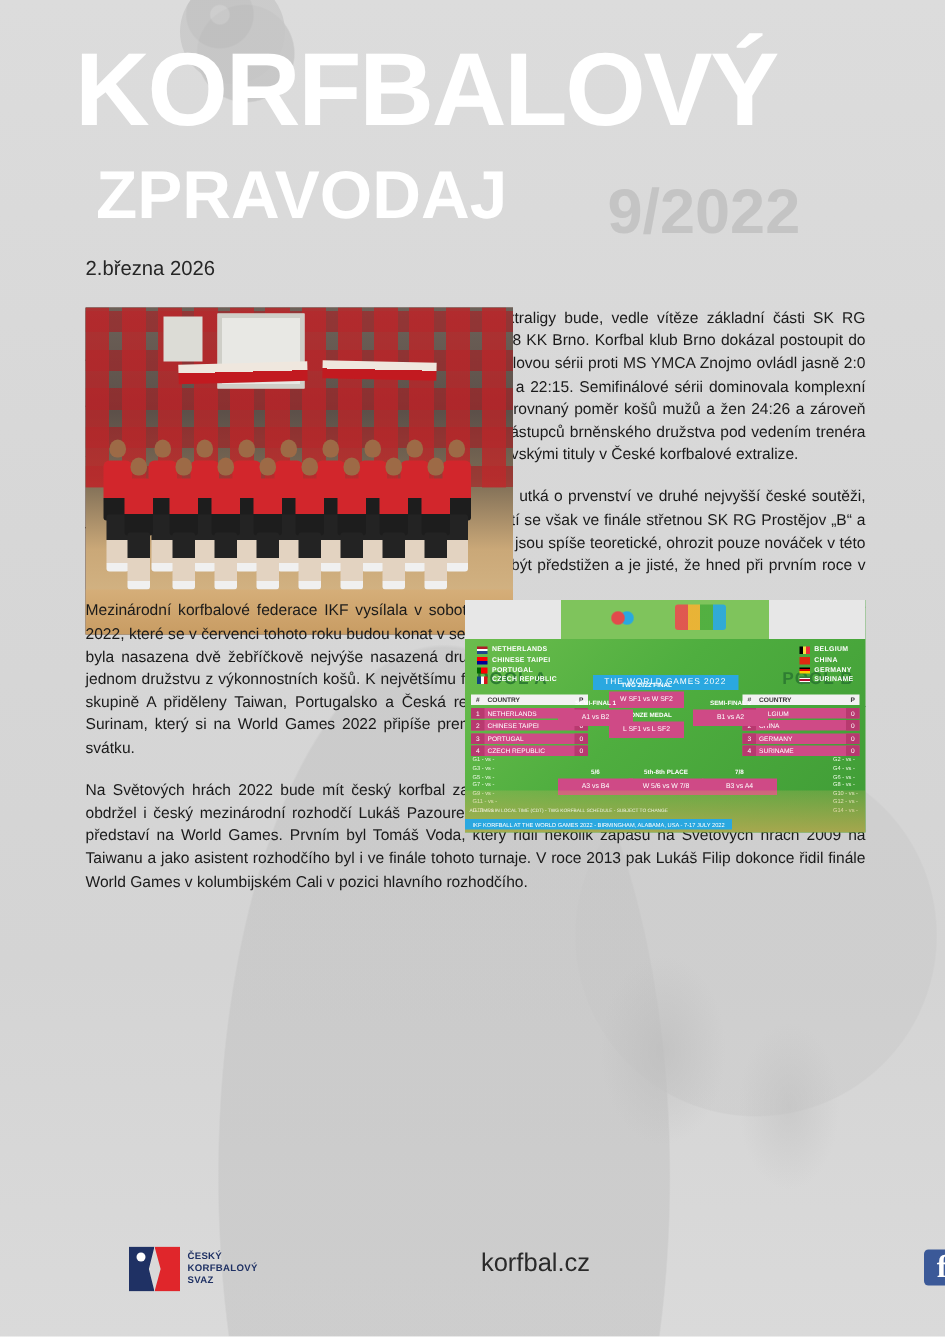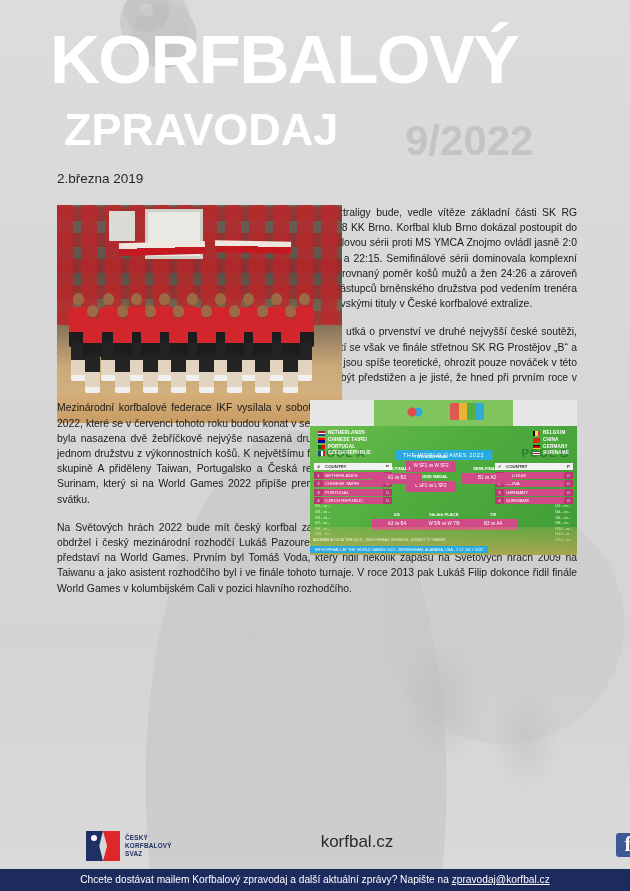--- a/index.html
+++ b/index.html
@@ -355,21 +355,21 @@
 <div class="page">
 
   <div class="bg-wash"></div>
   <div class="bg-ball"></div>
   <div class="bg-hands"></div>
 
   <div class="masthead">
     <div class="mast-main">KORFBALOVÝ</div>
     <div class="mast-sub">ZPRAVODAJ</div>
     <div class="mast-issue">9/2022</div>
-    <div class="mast-date">2.března 2019</div>
+    <div class="mast-date">2.března 2026</div>
   </div>
 
   <div class="content">
 
     <div class="photo-team">
       <div class="pt-stands"></div>
       <div class="pt-seats"></div>
       <div class="pt-window2"></div>
       <div class="pt-window"></div>
       <div class="pt-scarf"></div>
@@ -635,17 +635,14 @@
         <div>KORFBALOVÝ</div>
         <div>SVAZ</div>
       </div>
     </div>
 
     <div class="foot-url">korfbal.cz</div>
 
     <div class="foot-fb">f</div>
   </div>
 
-  <div class="strip">
-    <span>Chcete dostávat mailem Korfbalový zpravodaj a další aktuální zprávy?  Napište na </span><span class="mail">zpravodaj@korfbal.cz</span>
-  </div>
 
 </div>
 
 </body></html>

